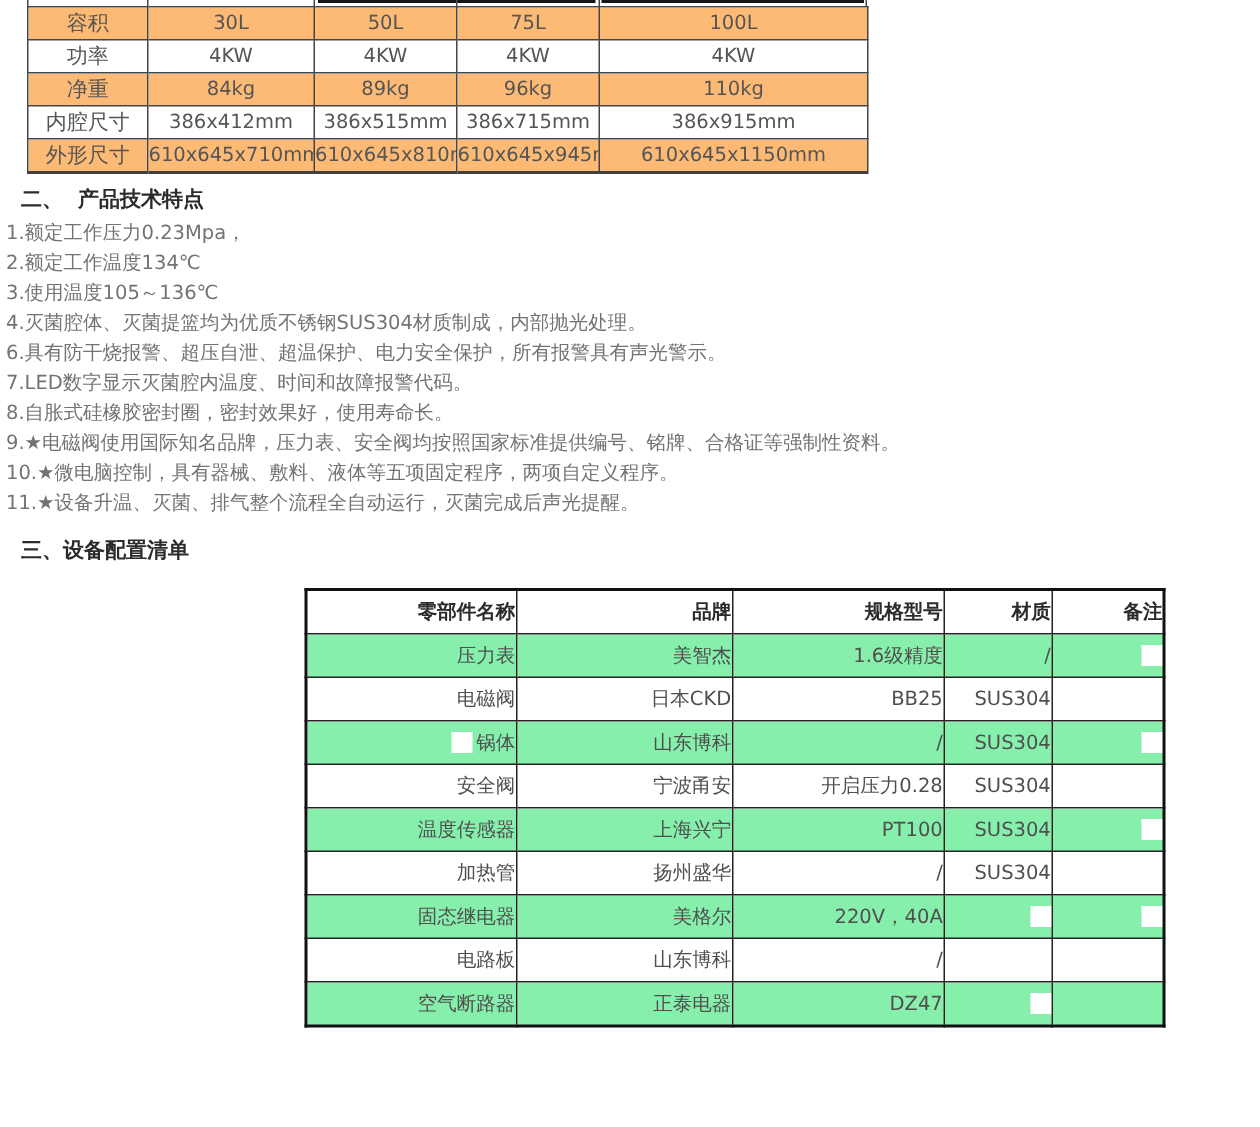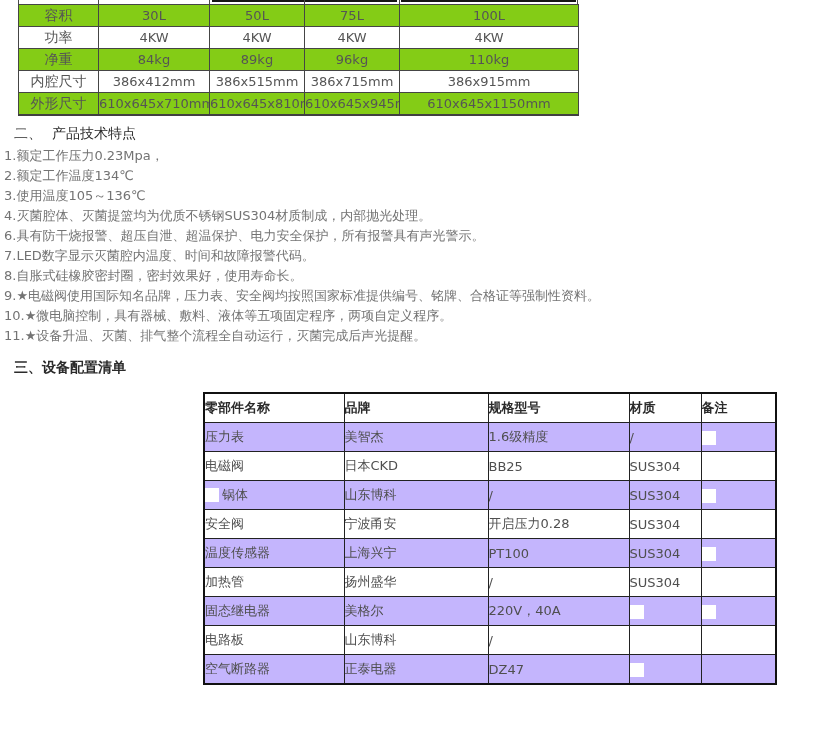--- a/index.html
+++ b/index.html
@@ -14,40 +14,40 @@
   .a-v{position:absolute;top:0;width:1px;height:4px;background:#4a4a4a;}
 
   
   table{border-collapse:collapse;table-layout:fixed;}
   .spec-table{margin-left:18px;width:560px;}
   .spec-table td{
     border:1px solid #454545;height:21px;text-align:center;
     padding:0;font-size:13px;color:#555;overflow:hidden;white-space:nowrap;
   }
   .spec-table .label-cell{font-size:14px;color:#555;}
-  .spec-table tr.stripe td{background:#84cc16;}
+  .spec-table tr.stripe td{background:#fdba74;}
   .spec-table tr:last-child td{border-bottom:2px solid #404040;}
 
   
-  .sec-heading{margin:8px 0 0 14px;font-weight:normal;font-size:14px;color:#2b2b2b;line-height:18px;}
+  .sec-heading{margin:8px 0 0 14px;font-weight:bold;font-size:14px;color:#2b2b2b;line-height:18px;}
   .sec-heading .hx{margin-right:10px;}
   .sec-heading-3{margin:12px 0 16px 14px;font-weight:bold;font-size:14px;color:#2b2b2b;line-height:18px;}
 
   
   .feature-list{margin:4px 0 0 4px;}
   .feature-item{line-height:20px;font-size:13px;color:#737373;white-space:nowrap;}
 
   
   .config-table{margin:10px 0 0 203px;width:572px;border:2px solid #111;}
   .config-table td,.config-table th{
-    border:1px solid #222;height:28px;text-align:left;padding:0;
+    border:1px solid #222;height:28px;text-align:right;padding:0;
     font-size:13px;color:#4f4f4f;font-weight:normal;overflow:hidden;white-space:nowrap;
   }
   .config-table th{font-weight:bold;color:#2b2b2b;background:#ffffff;}
-  .config-table tr.stripe td{background:#c4b5fd;}
+  .config-table tr.stripe td{background:#86efac;}
   .ph-box{display:inline-block;width:14px;height:14px;background:#ffffff;vertical-align:-3px;}
   .ph-box.pre{margin-right:3px;}
 </style>
 </head>
 <body>
 
 <div class="artifact">
   <div class="a-bar" style="left:212px;width:185px;"></div>
   <div class="a-bar" style="left:401px;width:175px;"></div>
   <div class="a-v" style="left:18px;"></div>

